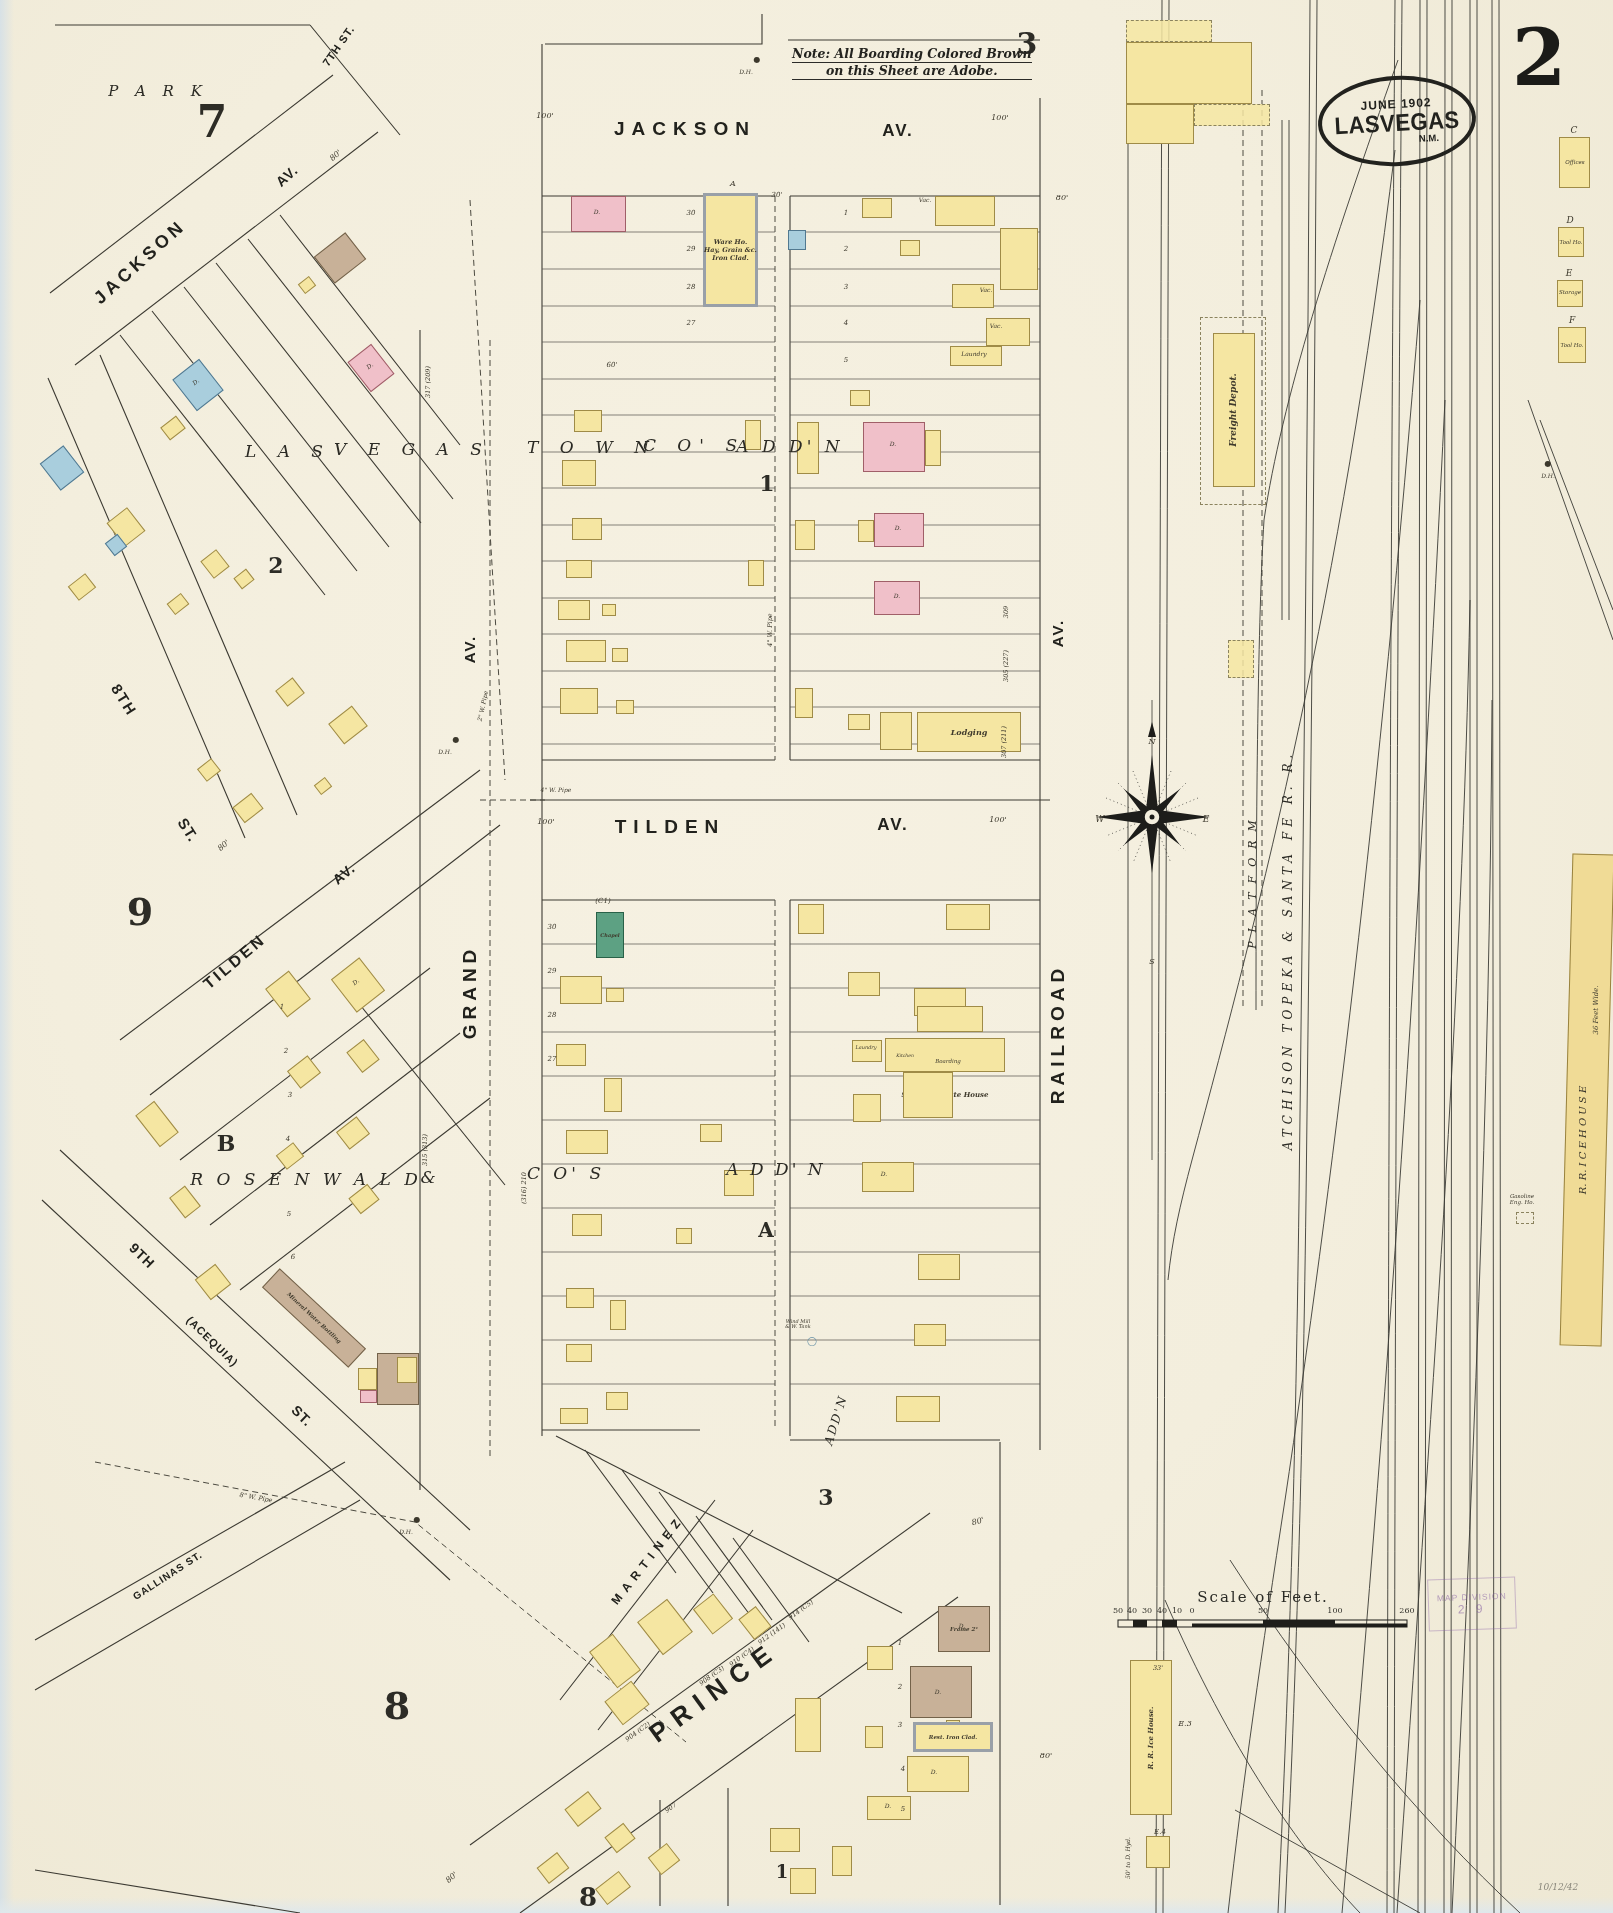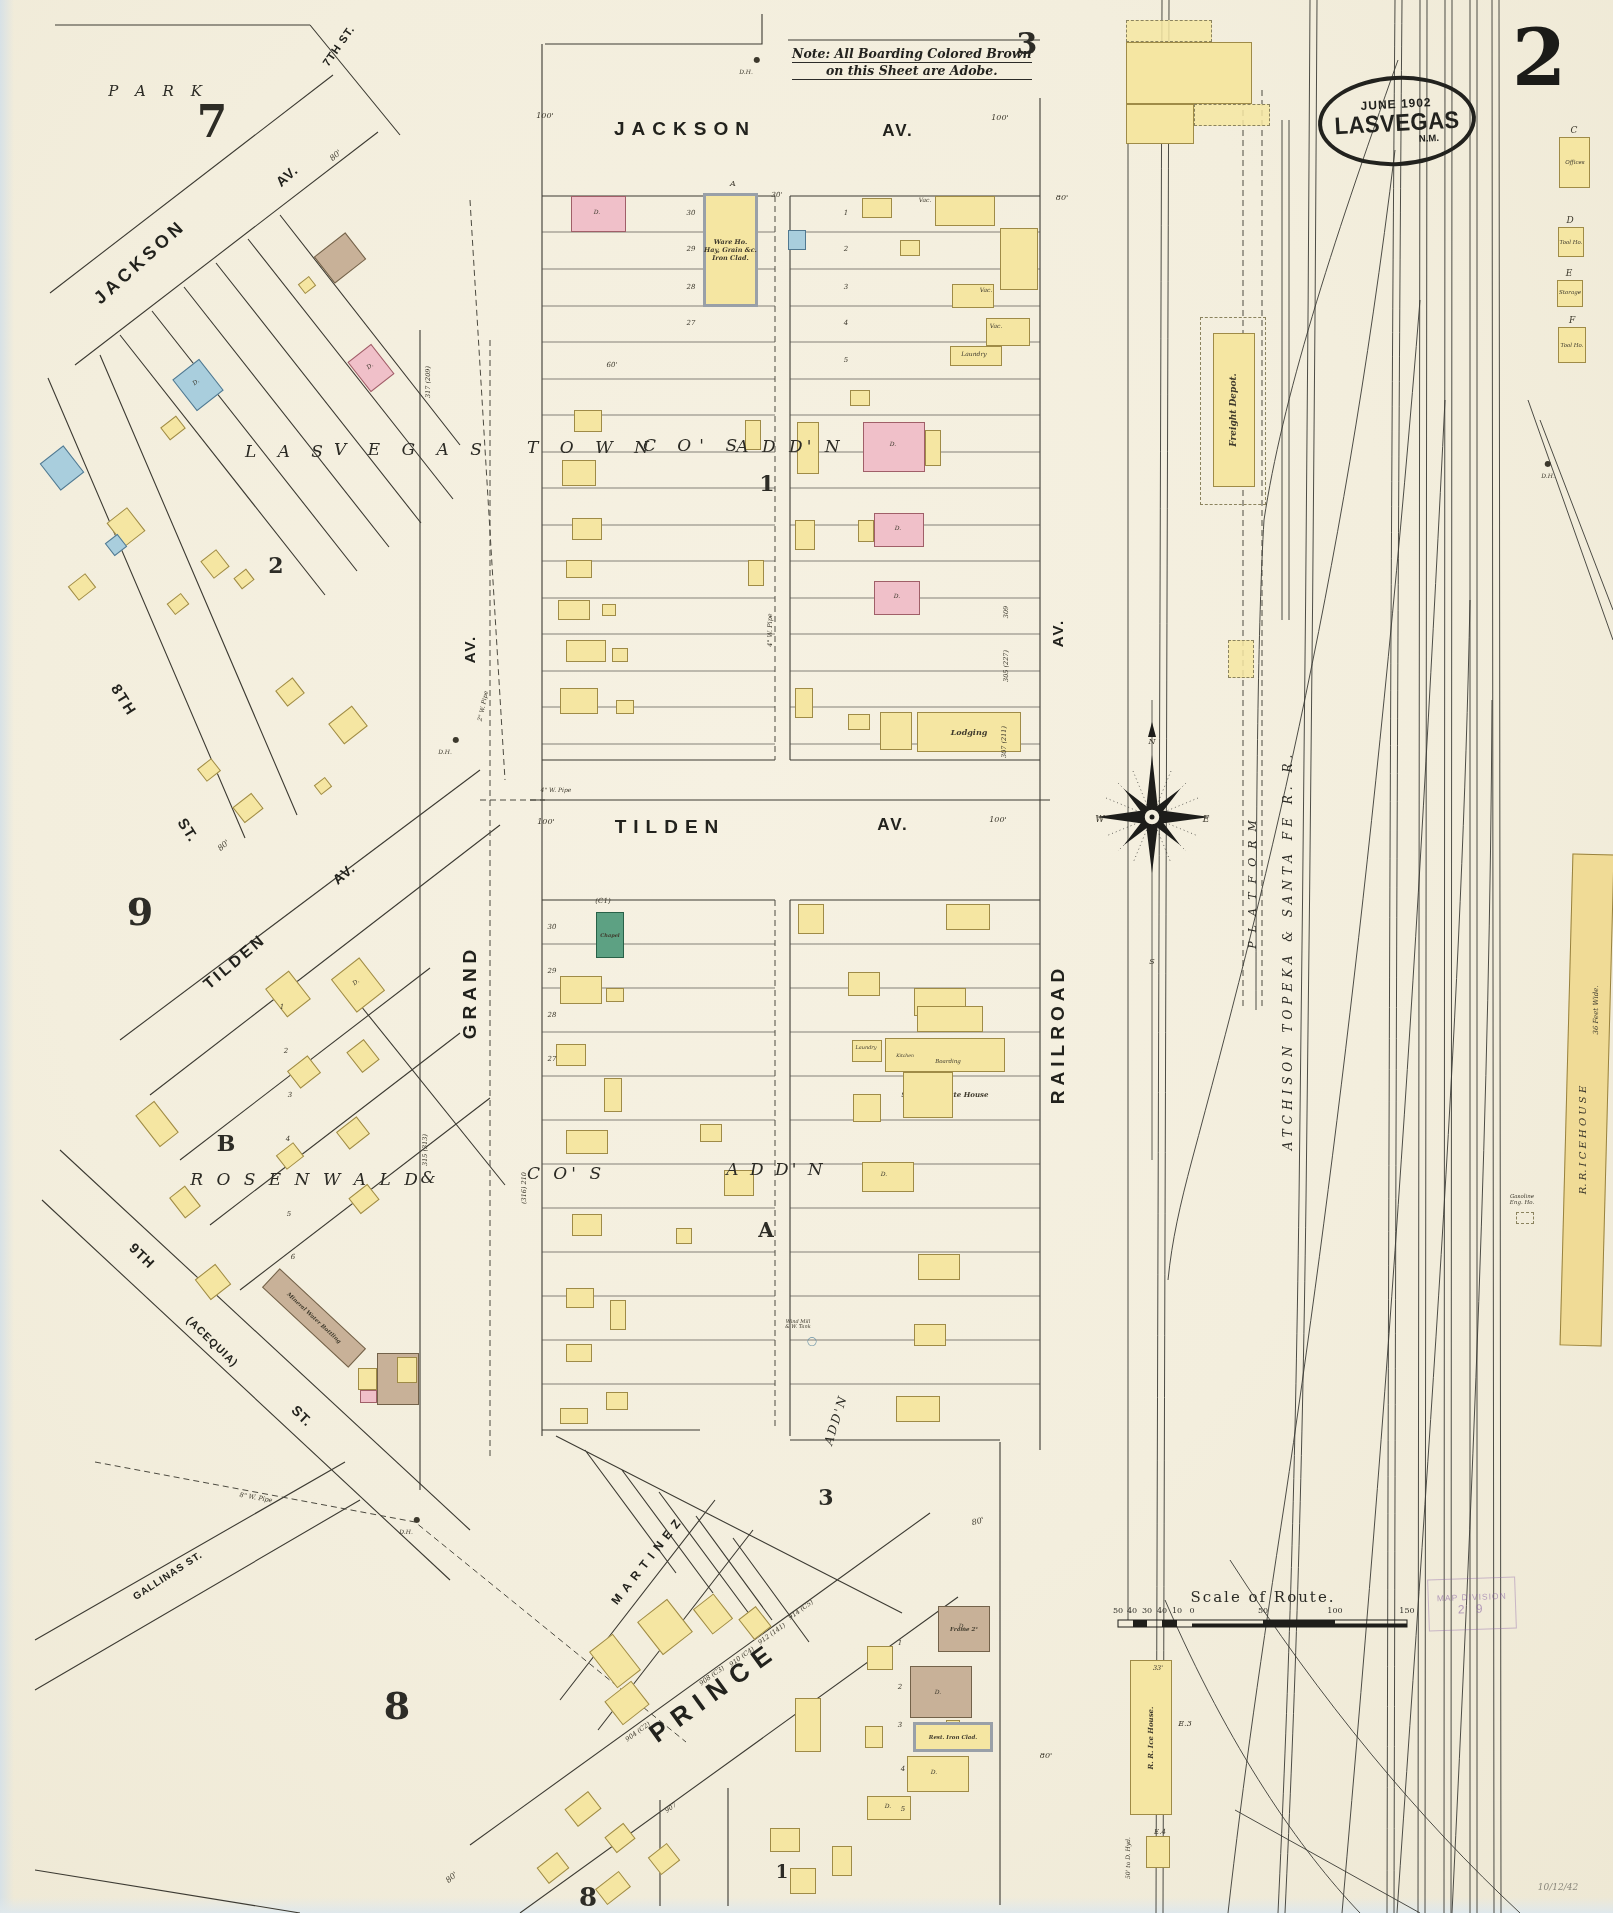--- a/index.html
+++ b/index.html
@@ -189,21 +189,21 @@
   </div>
 
   <div id="stamp">
     <span class="s-date">June 1902</span>
     <span class="s-city">LASVEGAS</span>
     <span class="s-state">N.M.</span>
   </div>
 
   <div id="sheetno">2</div>
 
-  <div id="scaletitle">Scale of Route.</div>
+  <div id="scaletitle">Scale of Feet.</div>
 
   <div id="purplestamp">
     <span class="p1">MAP DIVISION</span>
     <span class="p2">2 9</span>
   </div>
 
 <div class="bld c-br" style="left: 320px; top: 241px; width: 40px; height: 34px; transform: rotate(-38deg);"></div>
     <div class="bld c-y" style="left: 300px; top: 279px; width: 14px; height: 12px; transform: rotate(-38deg);"></div>
     <div class="bld c-p" style="left: 356px; top: 349px; width: 30px; height: 38px; transform: rotate(-38deg);"></div>
     <div class="bld c-bl" style="left: 181px; top: 365px; width: 34px; height: 40px; transform: rotate(-38deg);"></div>
@@ -505,14 +505,14 @@
     <div class="lbl an" style="left: 934px; top: 1772px; font-size: 6px; transform: translate(-50%, -50%) rotate(0deg); white-space: pre-line; text-align: center;">D.</div>
     <div class="lbl an" style="left: 888px; top: 1806px; font-size: 6px; transform: translate(-50%, -50%) rotate(0deg); white-space: pre-line; text-align: center;">D.</div>
     <div class="lbl tick" style="left: 1118px; top: 1611px; font-size: 8px; transform: translate(-50%, -50%) rotate(0deg); white-space: pre-line; text-align: center;">50</div>
     <div class="lbl tick" style="left: 1132px; top: 1611px; font-size: 8px; transform: translate(-50%, -50%) rotate(0deg); white-space: pre-line; text-align: center;">40</div>
     <div class="lbl tick" style="left: 1147px; top: 1611px; font-size: 8px; transform: translate(-50%, -50%) rotate(0deg); white-space: pre-line; text-align: center;">30</div>
     <div class="lbl tick" style="left: 1162px; top: 1611px; font-size: 8px; transform: translate(-50%, -50%) rotate(0deg); white-space: pre-line; text-align: center;">40</div>
     <div class="lbl tick" style="left: 1177px; top: 1611px; font-size: 8px; transform: translate(-50%, -50%) rotate(0deg); white-space: pre-line; text-align: center;">10</div>
     <div class="lbl tick" style="left: 1192px; top: 1611px; font-size: 8px; transform: translate(-50%, -50%) rotate(0deg); white-space: pre-line; text-align: center;">0</div>
     <div class="lbl tick" style="left: 1263px; top: 1611px; font-size: 8px; transform: translate(-50%, -50%) rotate(0deg); white-space: pre-line; text-align: center;">50</div>
     <div class="lbl tick" style="left: 1335px; top: 1611px; font-size: 8px; transform: translate(-50%, -50%) rotate(0deg); white-space: pre-line; text-align: center;">100</div>
-    <div class="lbl tick" style="left: 1407px; top: 1611px; font-size: 8px; transform: translate(-50%, -50%) rotate(0deg); white-space: pre-line; text-align: center;">150</div>
+    <div class="lbl tick" style="left: 1407px; top: 1611px; font-size: 8px; transform: translate(-50%, -50%) rotate(0deg); white-space: pre-line; text-align: center;">260</div>
   </div>
 
 </body></html>

